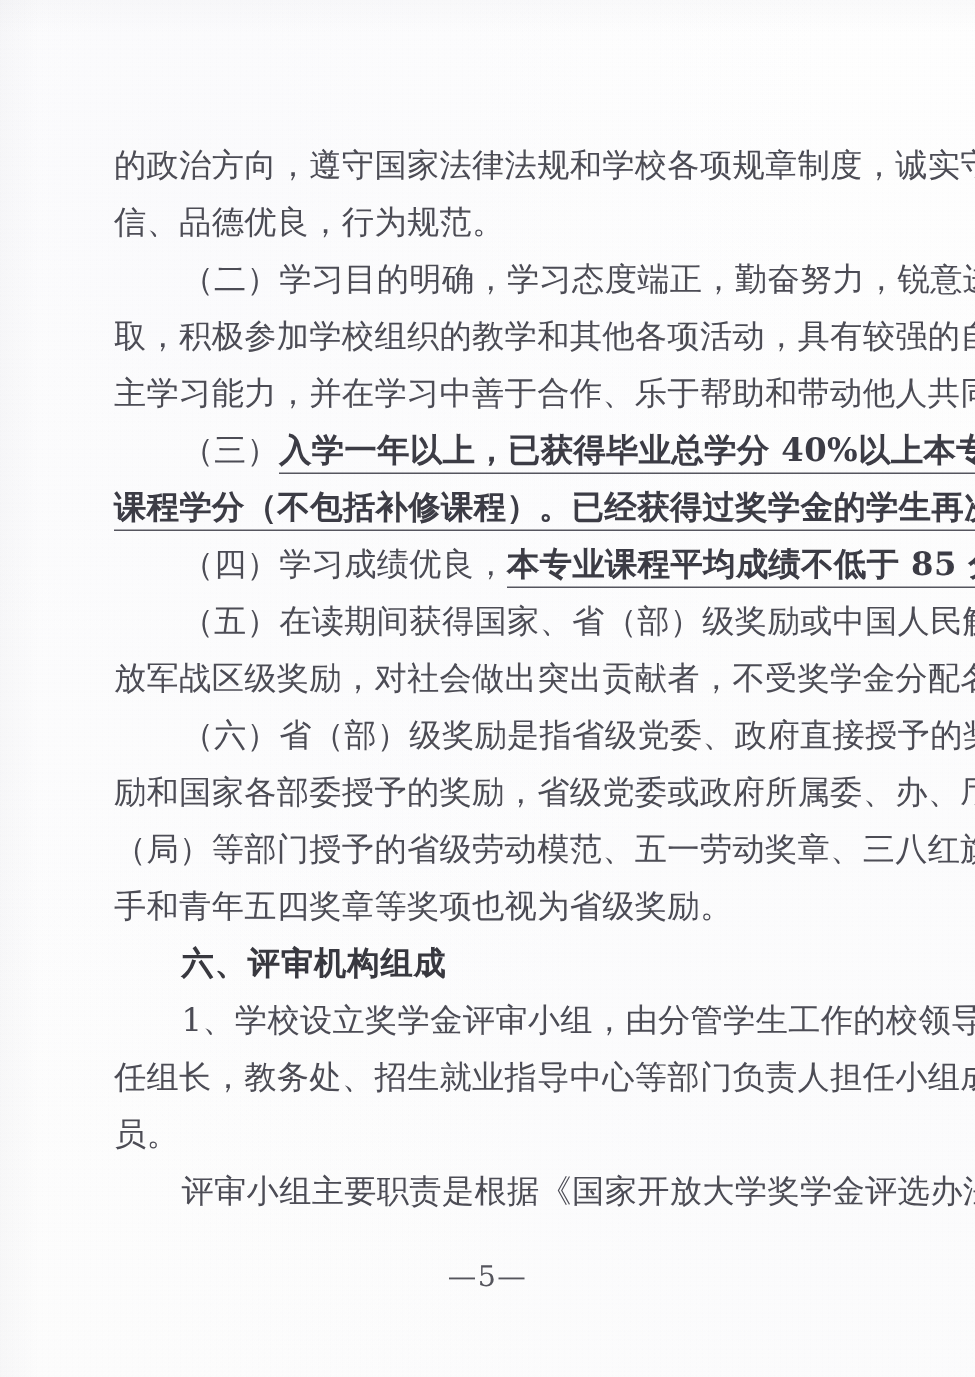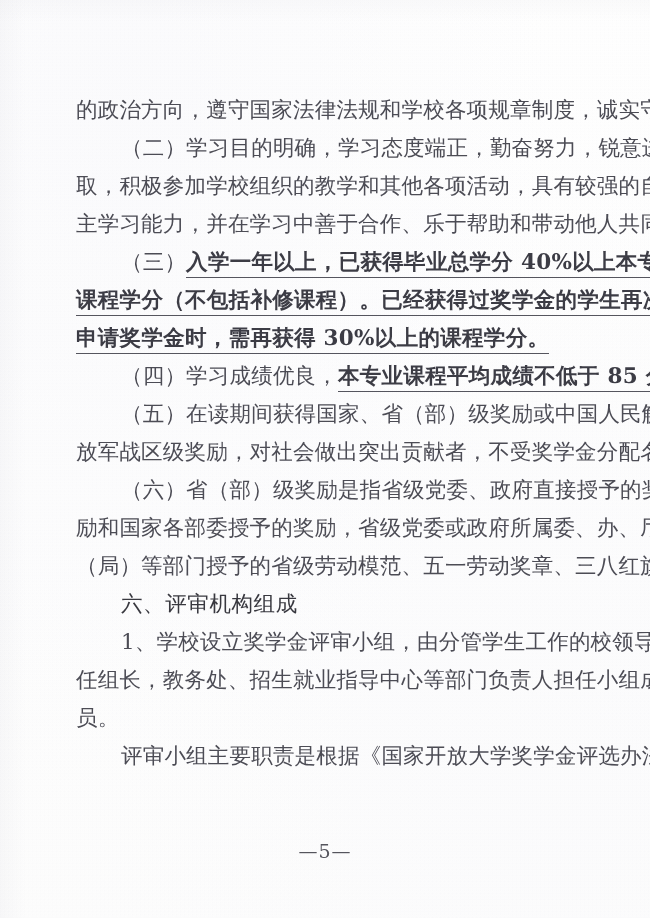--- a/index.html
+++ b/index.html
@@ -63,21 +63,21 @@
   
   .em {
     font-weight: 700;
     color: #3c3c45;
     border-bottom: 1.6px solid #55555e;
     padding-bottom: 2px;
     letter-spacing: 0.3px;
   }
 
   .heading {
-    font-weight: 400;
+    font-weight: 700;
     color: #38383f;
     letter-spacing: 0.6px;
   }
 
   #page-number {
     position: absolute;
     left: 0;
     top: 840px;
     width: 650px;
     text-align: center;
@@ -106,32 +106,33 @@
 </head>
 <body>
 
 <div id="page">
 
   <div id="edge-shade-top"></div>
   <div id="edge-shade-left"></div>
 
   <div id="body-text">
       <div class="line"><span>的政治方向，遵守国家法律法规和学校各项规章制度，诚实守</span></div>
+      <div class="line"><span>信、品德优良，行为规范。</span></div>
       <div class="line"><span class="indent"></span><span>（二）学习目的明确，学习态度端正，勤奋努力，锐意进</span></div>
       <div class="line"><span>取，积极参加学校组织的教学和其他各项活动，具有较强的自</span></div>
       <div class="line"><span>主学习能力，并在学习中善于合作、乐于帮助和带动他人共同</span></div>
       <div class="line"><span class="indent"></span><span>（三）</span><span class="em">入学一年以上，已获得毕业总学分 40%以上本专业</span></div>
       <div class="line"><span class="em">课程学分（不包括补修课程）。已经获得过奖学金的学生再次</span></div>
-      <div class="line"><span class="em">申请奖学金时，需再获得 30%以上的课程学分。</span></div>
       <div class="line"><span class="indent"></span><span>（四）学习成绩优良，</span><span class="em">本专业课程平均成绩不低于 85 分</span></div>
       <div class="line"><span class="indent"></span><span>（五）在读期间获得国家、省（部）级奖励或中国人民解</span></div>
       <div class="line"><span>放军战区级奖励，对社会做出突出贡献者，不受奖学金分配名</span></div>
       <div class="line"><span class="indent"></span><span>（六）省（部）级奖励是指省级党委、政府直接授予的奖</span></div>
       <div class="line"><span>励和国家各部委授予的奖励，省级党委或政府所属委、办、厅</span></div>
       <div class="line"><span>（局）等部门授予的省级劳动模范、五一劳动奖章、三八红旗</span></div>
+      <div class="line"><span>手和青年五四奖章等奖项也视为省级奖励。</span></div>
       <div class="line"><span class="indent"></span><span class="heading">六、评审机构组成</span></div>
       <div class="line"><span class="indent"></span><span>1、学校设立奖学金评审小组，由分管学生工作的校领导担</span></div>
       <div class="line"><span>任组长，教务处、招生就业指导中心等部门负责人担任小组成</span></div>
       <div class="line"><span>员。</span></div>
       <div class="line"><span class="indent"></span><span>评审小组主要职责是根据《国家开放大学奖学金评选办法》</span></div>
     </div>
 
   <div id="page-number">—5—</div>
 
   <div id="grain"></div>

